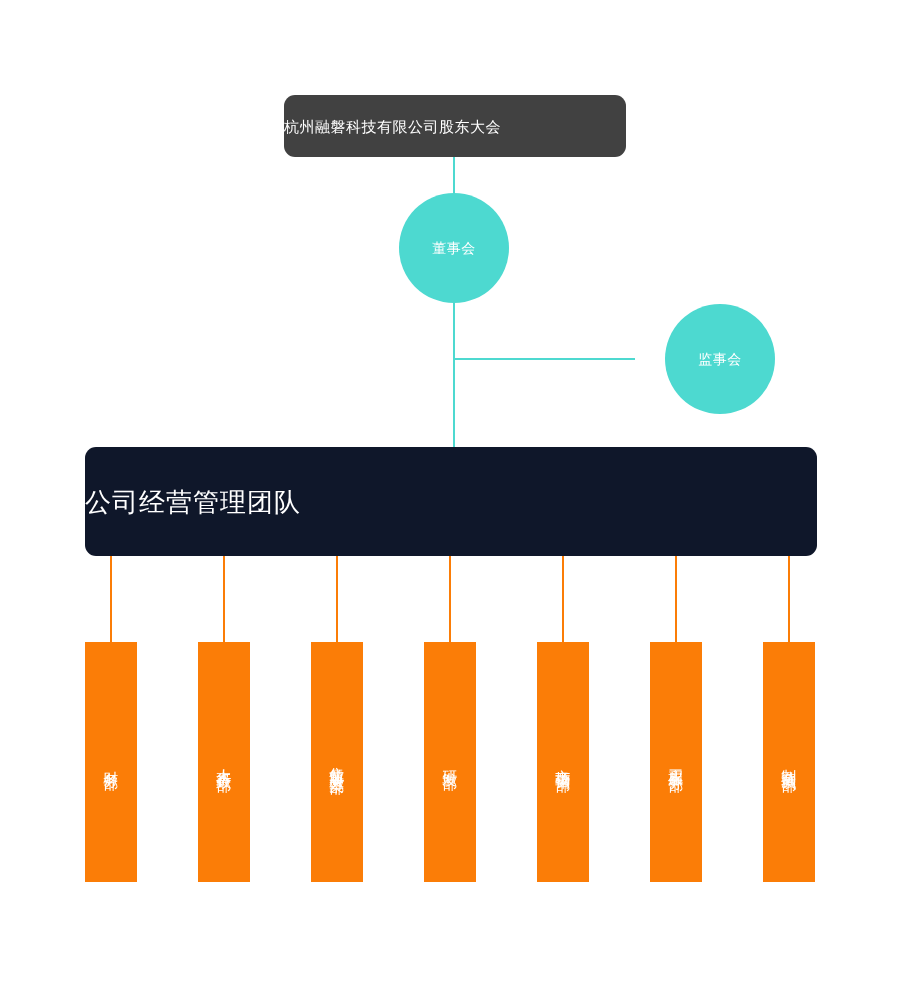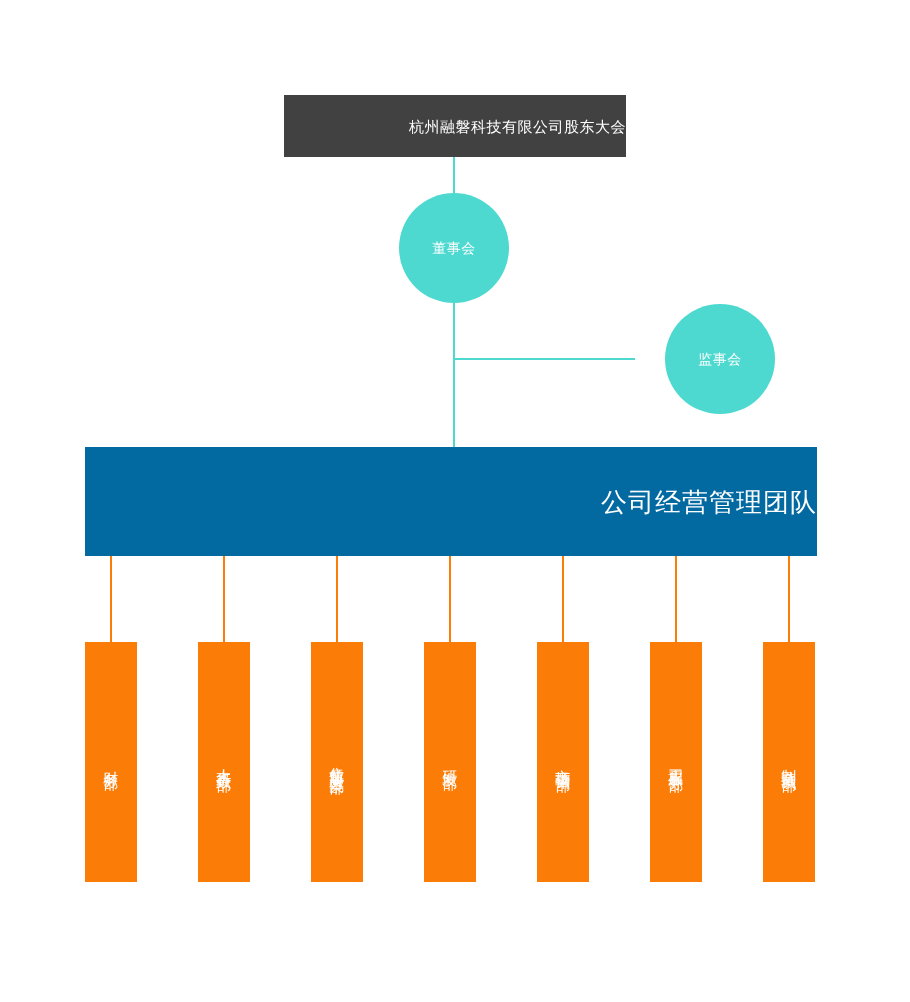--- a/index.html
+++ b/index.html
@@ -18,23 +18,24 @@
     width: 910px;
     height: 1002px;
     background: #ffffff;
   }
 
   
   .node-box {
     position: absolute;
     display: flex;
     align-items: center;
-    justify-content: flex-end;
+    justify-content: flex-start;
     box-sizing: border-box;
     color: #ffffff;
+    border-radius: 11px;
   }
   #shareholders-box {
     left: 284px;
     top: 95px;
     width: 342px;
     height: 62px;
     background: #414141;
   }
   #shareholders-box .node-label {
     font-size: 15px;
@@ -95,21 +96,21 @@
     width: 182px;
     height: 2px;
   }
 
   
   #management-bar {
     left: 85px;
     top: 447px;
     width: 732px;
     height: 109px;
-    background: #0369a1;
+    background: #0f172a;
   }
   #management-bar .node-label {
     font-size: 26px;
     letter-spacing: 1px;
     line-height: 1;
     white-space: nowrap;
   }
 
   
   #departments-row {

